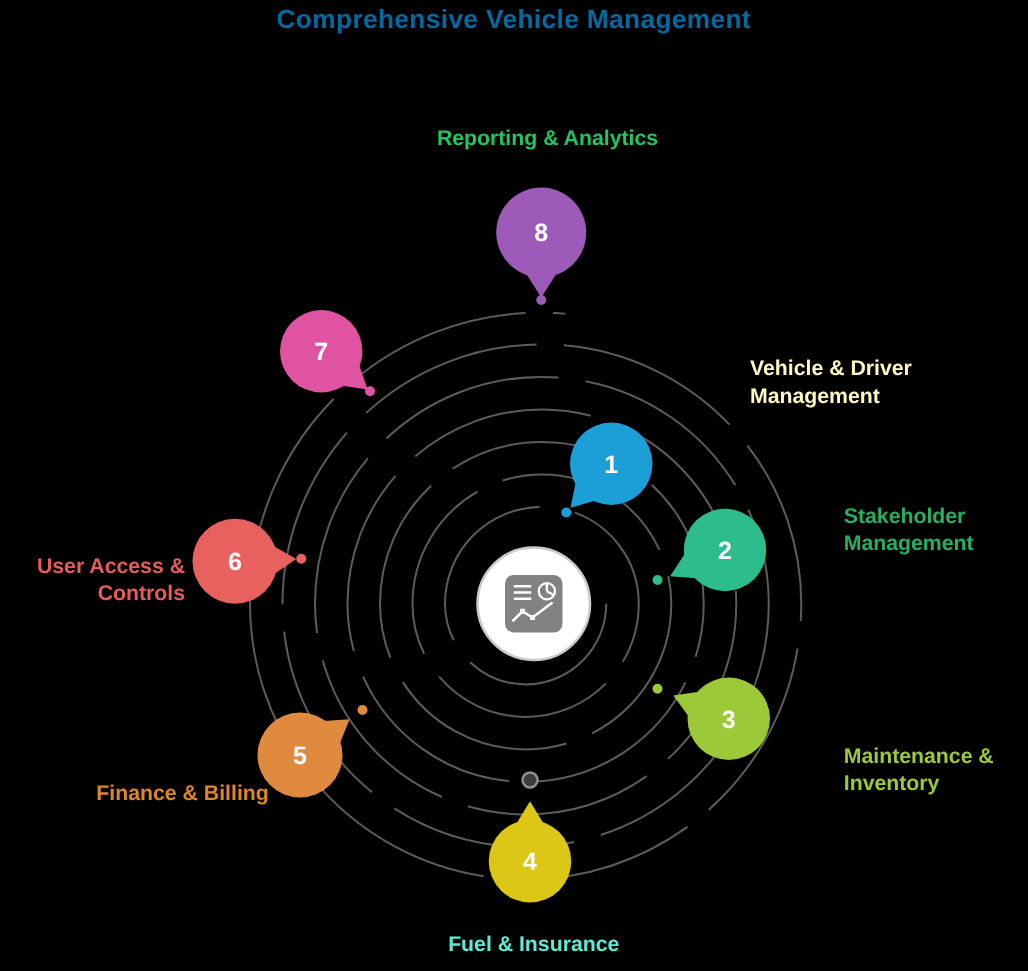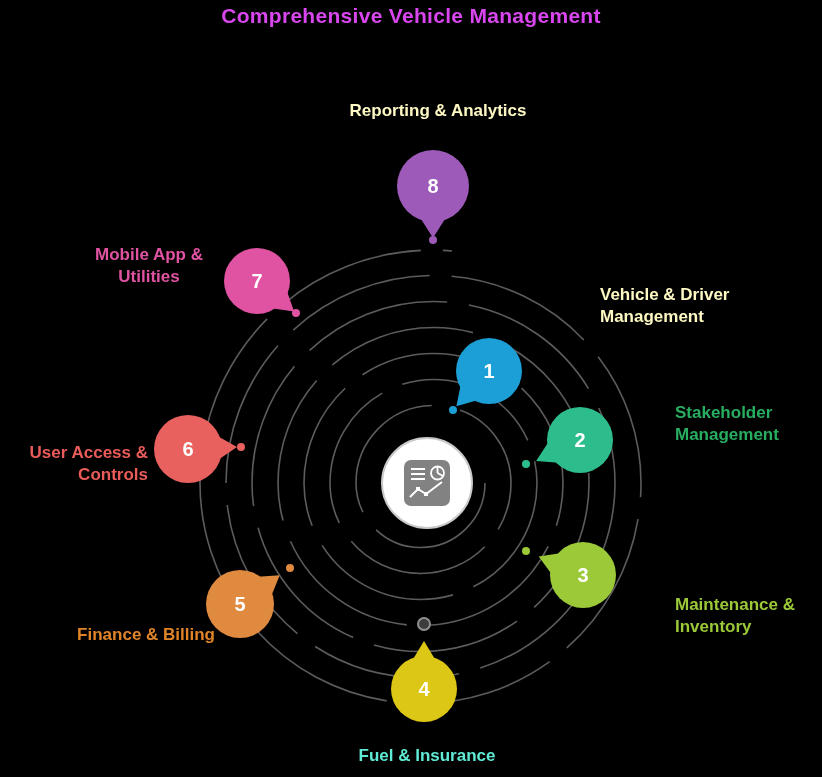--- a/index.html
+++ b/index.html
@@ -18,21 +18,21 @@
   .l7{left:74px;top:244px;width:150px;text-align:center;}
   .l8{left:288px;top:100px;width:300px;text-align:center;}
   .num{font-family:"Liberation Sans",sans-serif;font-size:20px;font-weight:bold;
        fill:#ffffff;text-anchor:middle;}
 </style>
 </head>
 <body>
 
 <div class="stage">
 
-  <div class="title" style="color: #d946ef;">Comprehensive Vehicle Management</div>
+  <div class="title" style="color: #0369a1;">Comprehensive Vehicle Management</div>
 
   <svg width="822" height="777" viewBox="0 0 822 777">
 
     <path fill="none" stroke-width="1.6" stroke-dasharray="150 22" d="M 485 483
              A 64.5 64.5 0 0 1 356 483
              A 77.5 77.5 0 0 1 511 483
              A 90.5 90.5 0 0 1 330 483
              A 103.5 103.5 0 0 1 537 483
              A 116.5 116.5 0 0 1 304 483
              A 129.5 129.5 0 0 1 563 483
@@ -118,16 +118,15 @@
       </g>
     </g>
   </svg>
 
   <div class="label l1" style="color: #fef9c3;">Vehicle &amp; Driver Management</div>
   <div class="label l2" style="color: rgb(39, 174, 96);">Stakeholder Management</div>
   <div class="label l3" style="color: rgb(156, 201, 56);">Maintenance &amp; Inventory</div>
   <div class="label l4" style="color: #5eead4;">Fuel &amp; Insurance</div>
   <div class="label l5" style="color: rgb(224, 132, 40);">Finance &amp; Billing</div>
   <div class="label l6" style="color: rgb(234, 92, 89);">User Access &amp; Controls</div>
-  <div class="label l7" style="color: rgb(224, 83, 162);">Mobile App &amp; Utilities</div>
-  <div class="label l8" style="color: #fef9c3;">Reporting &amp; Analytics</div>
+  <div class="label l8" style="color: #22c55e;">Reporting &amp; Analytics</div>
 
 </div>
 
 </body></html>

